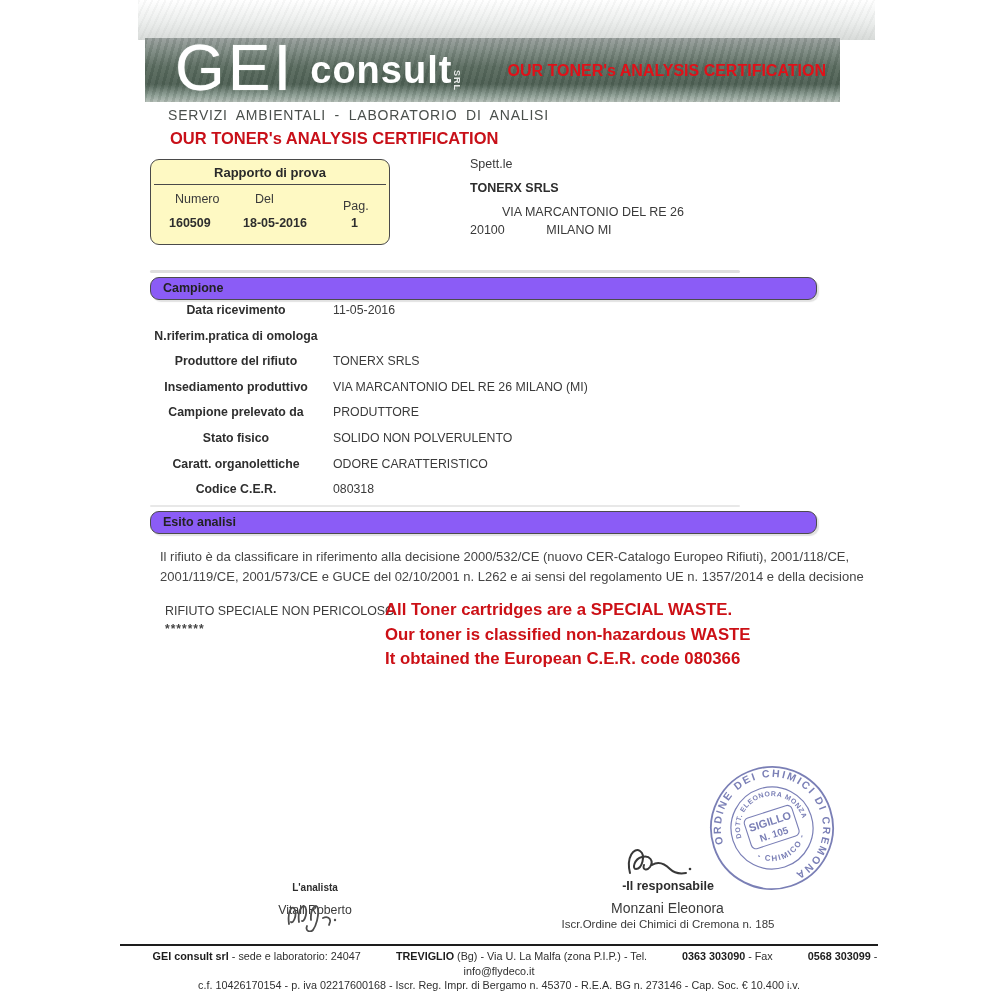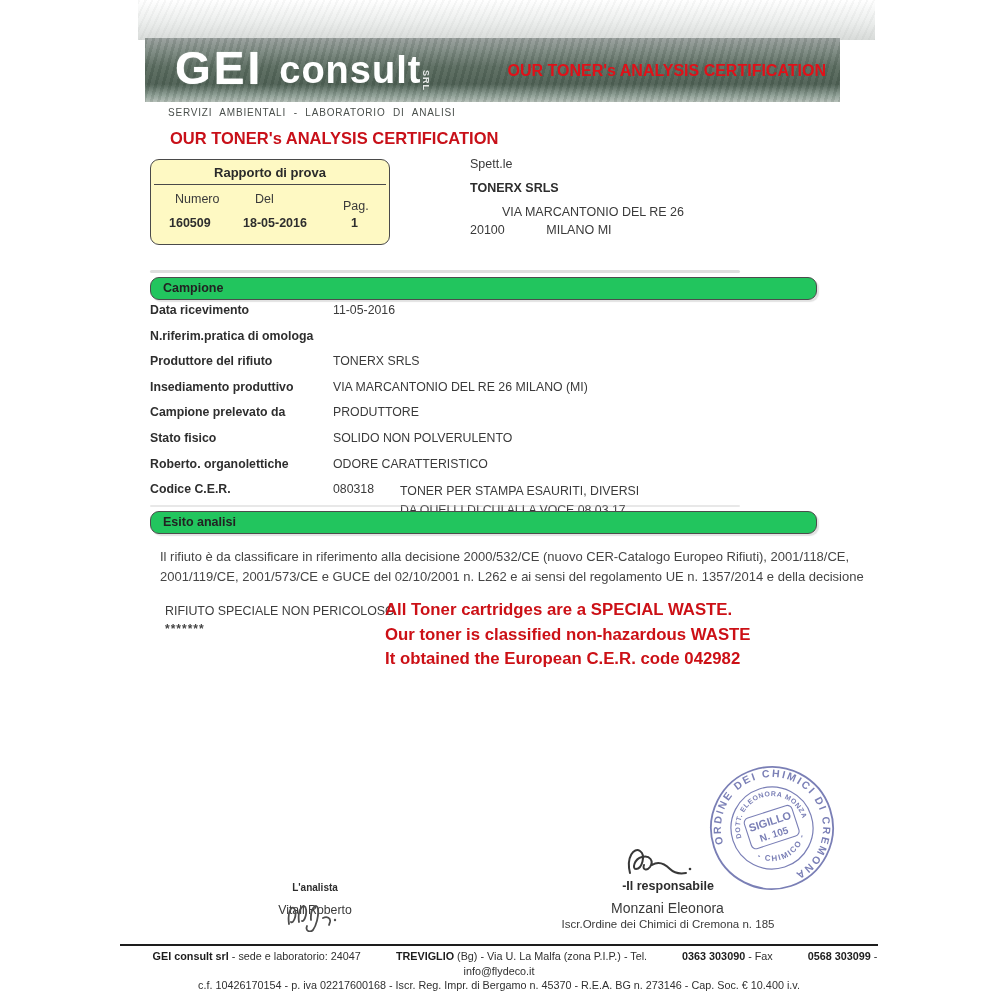--- a/index.html
+++ b/index.html
@@ -11,28 +11,28 @@
     background:
       repeating-linear-gradient(115deg, rgba(120,125,122,0.06) 0 2px, rgba(255,255,255,0) 2px 6px),
       linear-gradient(to bottom,#ffffff 0%,#eceeed 55%,#d8dbd9 100%);}
 
   
   .banner{position:absolute;left:145px;top:38px;width:695px;height:64px;
     background:
       repeating-linear-gradient(105deg, rgba(30,45,35,0.10) 0 3px, rgba(255,255,255,0.04) 3px 7px),
       linear-gradient(to bottom,#9aa09e 0%,#7e8b83 20%,#5b6c60 45%,#4e6054 72%,#8fa096 90%,#b4beb7 100%);}
   .logo{position:absolute;left:30px;top:4px;display:flex;align-items:flex-start;}
-  .logo-gei{font-size:46px;font-weight:bold;letter-spacing:3px;color:#ffffff;line-height:52px;
+  .logo-gei{font-size:64px;font-weight:normal;letter-spacing:3px;color:#ffffff;line-height:52px;
     text-shadow:0 0 1px #dfe4e1;}
   .logo-consult{font-size:38px;font-weight:bold;color:#ffffff;margin-left:16px;letter-spacing:1px;line-height:56px;}
   .logo-srl{font-size:9px;color:#e6e9e7;transform:rotate(90deg);transform-origin:left top;
     letter-spacing:1px;margin-left:10px;margin-top:28px;font-weight:bold;}
   .banner-red-title{position:absolute;right:14px;top:24px;color:#e01119;font-weight:bold;font-size:16px;}
 
-  .tagline{position:absolute;left:168px;top:107px;font-size:10px;color:#4a4f4c;letter-spacing:0.8px;word-spacing:4px;}
+  .tagline{position:absolute;left:168px;top:107px;font-size:14px;color:#4a4f4c;letter-spacing:0.8px;word-spacing:4px;}
   .red-title2{position:absolute;left:170px;top:129px;font-size:16.5px;font-weight:bold;color:#c81019;}
 
   
   .report-box{position:absolute;left:150px;top:159px;width:238px;height:84px;
     border:1.5px solid #4a4a4a;border-radius:9px;background:#fef9c3;}
   .rb-title{text-align:center;font-weight:bold;font-size:13px;color:#2b2b2b;padding:5px 0 4px;
     border-bottom:1.3px solid #4a4a4a;margin:0 3px;}
   .rb-grid{position:relative;height:52px;font-size:12.5px;color:#3a3a3a;}
   .rb-h-num{position:absolute;left:24px;top:7px;}
   .rb-h-del{position:absolute;left:104px;top:7px;}
@@ -46,28 +46,28 @@
   .addr{position:absolute;left:470px;font-size:12.5px;color:#3a3a3a;}
   .addr-salutation{top:157px;}
   .addr-name{top:181px;font-weight:bold;color:#2d2d2d;}
   .addr-line1{top:205px;margin-left:32px;}
   .addr-line2{top:223px;}
   .addr-city{margin-left:38px;}
 
   
   .shadow-line{position:absolute;background:#bdbdbd;opacity:.5;border-radius:2px;}
   .section-bar{position:absolute;left:150px;width:653px;height:17px;border:1.3px solid #4c4c4c;
-    border-radius:9px;font-weight:bold;font-size:12.5px;padding:3px 0 1px 12px;color:#222;background:#22c55e;
+    border-radius:9px;font-weight:bold;font-size:12.5px;padding:3px 0 1px 12px;color:#222;background:#8b5cf6;
     box-shadow:2px 2px 1px rgba(140,140,140,0.25);}
 
   
   .fields{position:absolute;left:150px;top:303px;width:720px;}
   .field-row{display:flex;align-items:flex-start;height:25.6px;}
   .field-row.tall{height:auto;}
-  .f-label{width:172px;text-align:left;font-weight:bold;font-size:12.3px;color:#2e2e2e;flex:0 0 172px;}
+  .f-label{width:172px;text-align:center;font-weight:bold;font-size:12.3px;color:#2e2e2e;flex:0 0 172px;}
   .f-value{margin-left:11px;font-size:12.3px;color:#3a3a3a;}
   .f-desc{margin-left:26px;font-size:12.3px;color:#3a3a3a;line-height:19px;}
 
   
   .paragraph{position:absolute;left:160px;top:547px;width:710px;font-size:13px;line-height:19.5px;color:#454545;}
   .classification{position:absolute;left:165px;top:604px;font-size:12.4px;color:#3c3c3c;}
   .asterisks{position:absolute;left:165px;top:622px;font-size:12px;font-weight:bold;color:#444;letter-spacing:1px;}
   .red-note{position:absolute;left:385px;top:598px;font-size:16.8px;font-weight:bold;color:#cc1016;line-height:24.5px;}
 
   
@@ -148,48 +148,44 @@
     </div>
     <div class="field-row">
       <span class="f-label">Campione prelevato da</span>
       <span class="f-value">PRODUTTORE</span>
     </div>
     <div class="field-row">
       <span class="f-label">Stato fisico</span>
       <span class="f-value">SOLIDO NON POLVERULENTO</span>
     </div>
     <div class="field-row">
-      <span class="f-label">Roberto. organolettiche</span>
+      <span class="f-label">Caratt. organolettiche</span>
       <span class="f-value">ODORE CARATTERISTICO</span>
     </div>
     <div class="field-row tall">
       <span class="f-label">Codice C.E.R.</span>
       <span class="f-value">080318</span>
-      <span class="f-desc">
-        <div>TONER PER STAMPA ESAURITI, DIVERSI</div>
-        <div>DA QUELLI DI CUI ALLA VOCE 08 03 17</div>
-      </span>
     </div>
   </div>
 
   <div class="shadow-line" style="left:150px;top:505px;width:590px;height:2px;opacity:.35;"></div>
   <div class="section-bar" style="top:511px;">Esito analisi</div>
 
   <div class="paragraph">
     <div>Il rifiuto è da classificare in riferimento alla decisione 2000/532/CE (nuovo CER-Catalogo Europeo Rifiuti), 2001/118/CE,</div>
     <div>2001/119/CE, 2001/573/CE e GUCE del 02/10/2001 n.  L262 e ai sensi del regolamento UE n. 1357/2014 e della decisione</div>
   </div>
 
   <div class="classification">RIFIUTO SPECIALE NON PERICOLOSO</div>
   <div class="asterisks">*******</div>
 
   <div class="red-note">
     <div>All Toner cartridges are a SPECIAL WASTE.</div>
     <div>Our toner is  classified non-hazardous WASTE</div>
-    <div>It obtained the European C.E.R. code  042982</div>
+    <div>It obtained the European C.E.R. code  080366</div>
   </div>
 
   <div class="stamp">
     <svg width="172" height="158" viewBox="0 0 172 158">
       <g transform="rotate(-18 86 78)" opacity="0.82">
         <circle cx="86" cy="78" r="61" fill="none" stroke="#5d63a6" stroke-width="1.8"></circle>
         <circle cx="86" cy="78" r="41" fill="none" stroke="#5d63a6" stroke-width="1.2"></circle>
         <defs>
           <path id="outerRing" d="M 86,78 m -51,0 a 51,51 0 1,1 102,0 a 51,51 0 1,1 -102,0"></path>
           <path id="innerTop" d="M 86,78 m -32,0 a 32,32 0 0,1 64,0"></path>

